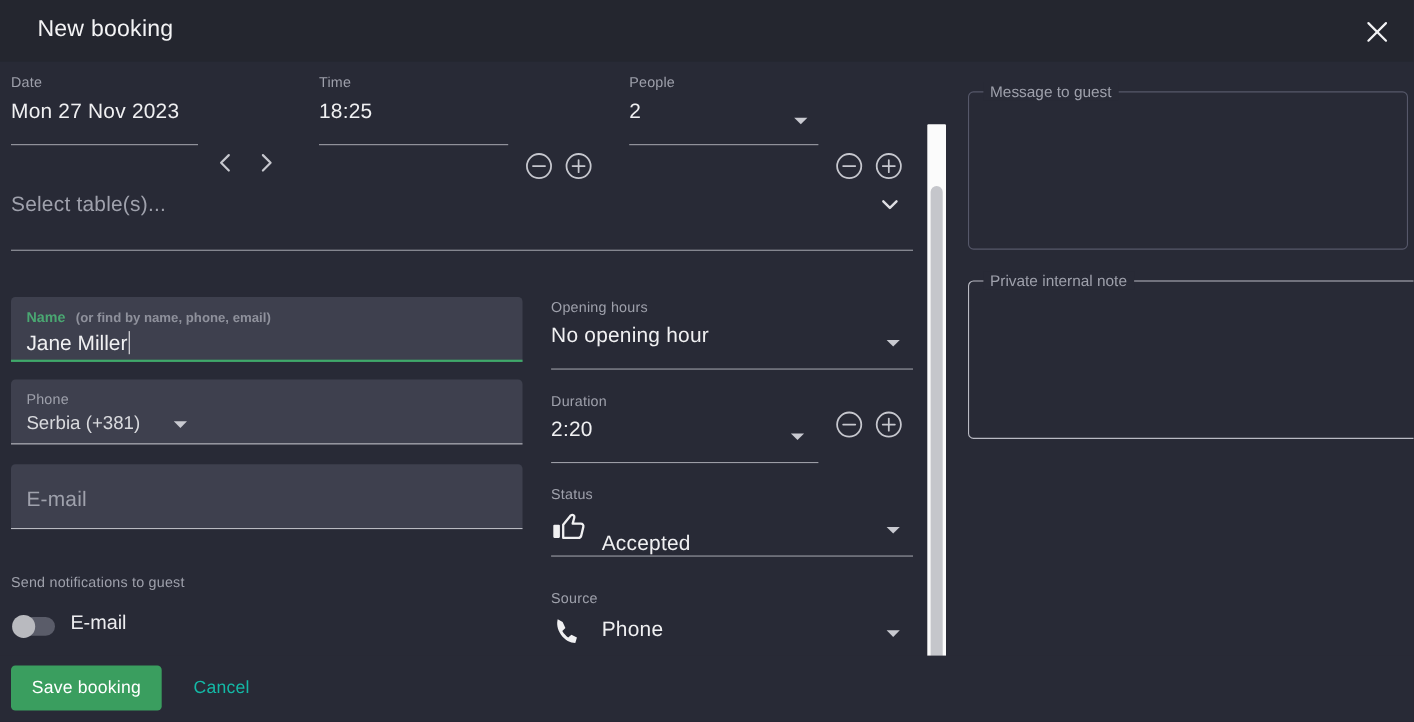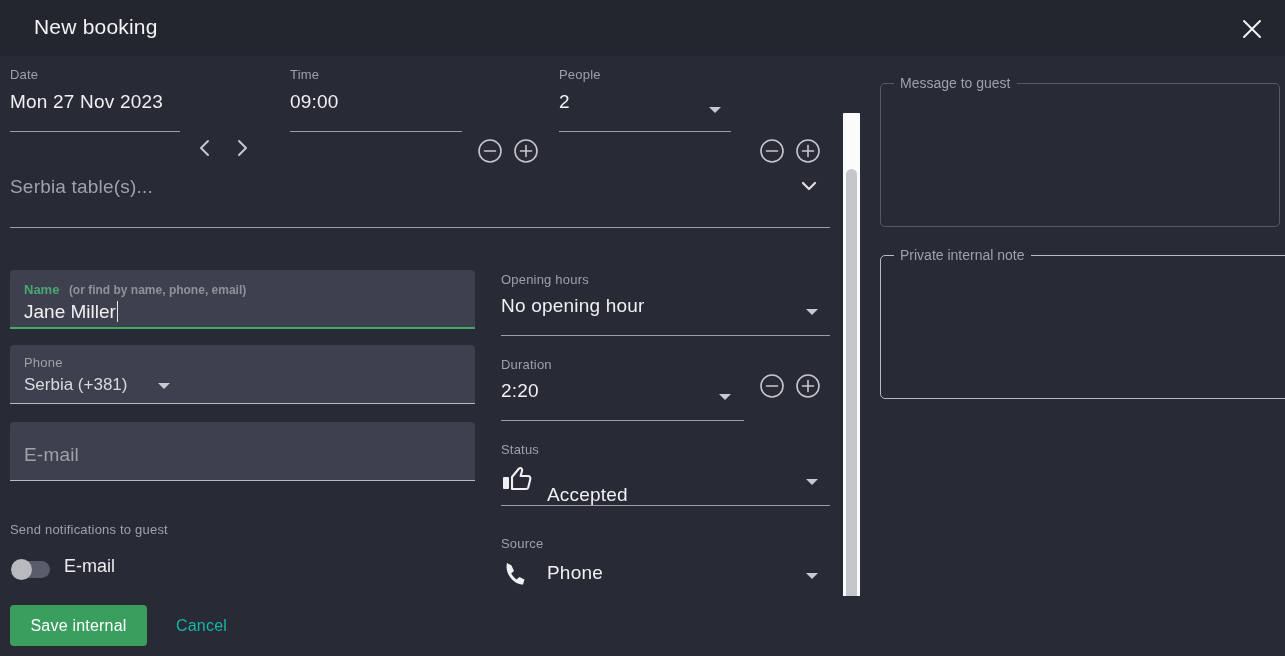--- a/index.html
+++ b/index.html
@@ -150,39 +150,39 @@
         </svg>
       </div>
       <div class="navarrow" style="left:233px; top:82px;">
         <svg width="18" height="20" viewBox="0 0 18 20">
           <polyline points="6,3 13,10 6,17" fill="none" stroke="#c6c7ce" stroke-width="2" stroke-linecap="round" stroke-linejoin="round"></polyline>
         </svg>
       </div>
 
       <div class="fld" style="left:290px; top:11px; width:172px;">
         <div class="fld-label">Time</div>
-        <div class="fld-value" style="margin-top:9px;">09:00</div>
+        <div class="fld-value" style="margin-top:9px;">18:25</div>
         <div class="underline" style="top:64px; width:172px;"></div>
       </div>
 
       <div class="stepper" style="left:477px; top:82px;">
         <svg width="26" height="26" viewBox="0 0 26 26">
           <circle cx="13" cy="13" r="11" fill="none" stroke="#c6c7ce" stroke-width="1.6"></circle>
           <line x1="7.5" y1="13" x2="18.5" y2="13" stroke="#c6c7ce" stroke-width="1.6" stroke-linecap="round"></line>
         </svg>
       </div>
       <div class="stepper" style="left:513px; top:82px;">
         <svg width="26" height="26" viewBox="0 0 26 26">
           <circle cx="13" cy="13" r="11" fill="none" stroke="#c6c7ce" stroke-width="1.6"></circle>
           <line x1="7.5" y1="13" x2="18.5" y2="13" stroke="#c6c7ce" stroke-width="1.6" stroke-linecap="round"></line>
           <line x1="13" y1="7.5" x2="13" y2="18.5" stroke="#c6c7ce" stroke-width="1.6" stroke-linecap="round"></line>
         </svg>
       </div>
 
-      <div class="fld" style="left:559px; top:11px; width:172px;">
+      <div class="fld" style="left:572px; top:11px; width:172px;">
         <div class="fld-label">People</div>
         <div class="fld-value" style="margin-top:9px;">2</div>
         <div class="underline" style="top:64px; width:172px;"></div>
         <div style="position:absolute; left:150px; top:40px;">
           <div class="tri"></div>
         </div>
       </div>
 
       <div class="stepper" style="left:759px; top:82px;">
         <svg width="26" height="26" viewBox="0 0 26 26">
@@ -192,21 +192,21 @@
       </div>
       <div class="stepper" style="left:795px; top:82px;">
         <svg width="26" height="26" viewBox="0 0 26 26">
           <circle cx="13" cy="13" r="11" fill="none" stroke="#c6c7ce" stroke-width="1.6"></circle>
           <line x1="7.5" y1="13" x2="18.5" y2="13" stroke="#c6c7ce" stroke-width="1.6" stroke-linecap="round"></line>
           <line x1="13" y1="7.5" x2="13" y2="18.5" stroke="#c6c7ce" stroke-width="1.6" stroke-linecap="round"></line>
         </svg>
       </div>
 
       <div class="fld" style="left:10px; top:115px; width:820px; height:60px;">
-        <div class="fld-placeholder" style="position:absolute; left:0; top:5px;">Serbia table(s)...</div>
+        <div class="fld-placeholder" style="position:absolute; left:0; top:5px;">Select table(s)...</div>
         <div style="position:absolute; left:790px; top:8px;">
           <svg width="18" height="14" viewBox="0 0 18 14">
             <polyline points="3,4 9,10 15,4" fill="none" stroke="#dedee3" stroke-width="2.2" stroke-linecap="round" stroke-linejoin="round"></polyline>
           </svg>
         </div>
         <div class="underline" style="top:56px; width:820px;"></div>
       </div>
 
       <div class="filled" style="left:10px; top:214px; width:465px; height:59px;">
         <div style="position:absolute; left:14px; top:10px; white-space:nowrap;font-weight:bold;">
@@ -311,16 +311,16 @@
       </div>
 
       <div class="fset bright" style="left:14px; top:199px; width:444px; height:144px;text-decoration:underline;">
         <div class="fset-legend">Private internal note</div>
         <div class="fset-area"></div>
       </div>
     </div>
   </div>
 
   <div class="footer">
-    <button class="btn-save">Save internal</button>
+    <button class="btn-save">Save booking</button>
     <button class="btn-cancel">Cancel</button>
   </div>
 </div>
 
 </body></html>

